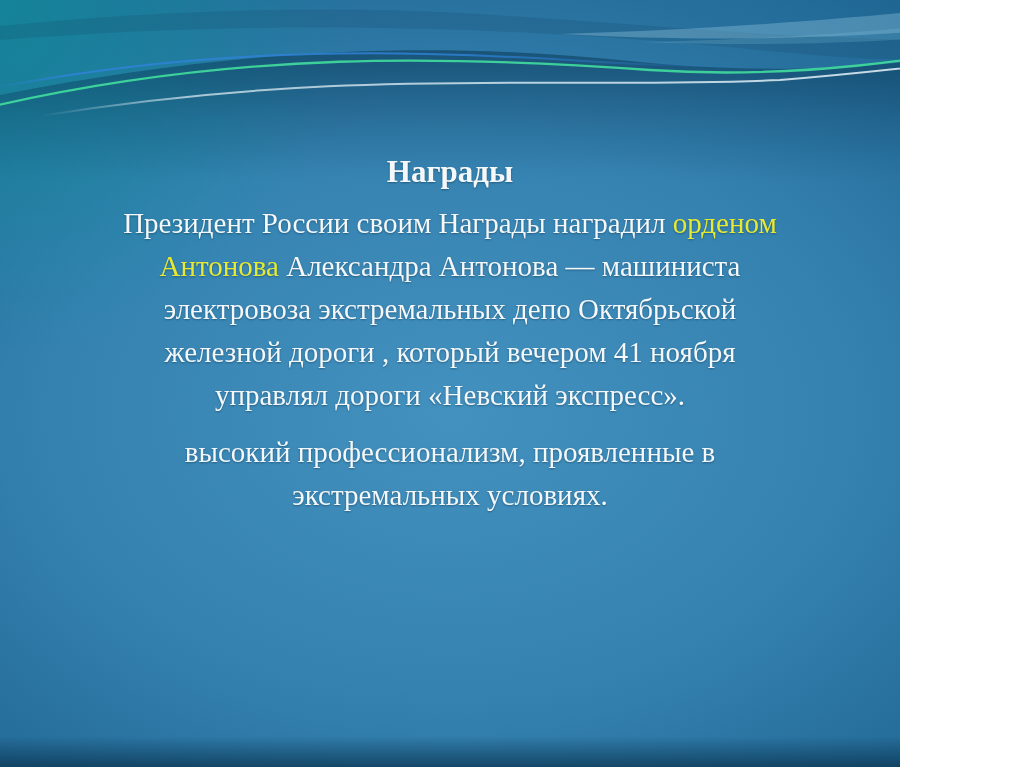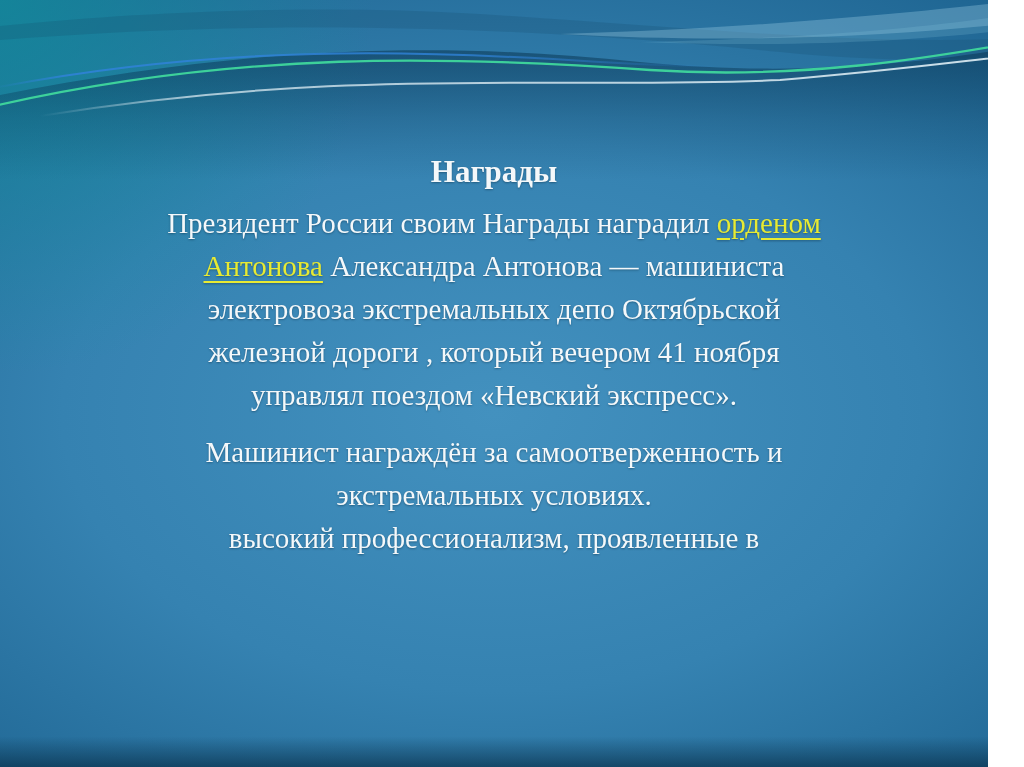--- a/index.html
+++ b/index.html
@@ -3,21 +3,21 @@
 <meta charset="utf-8">
 <style>
   html, body { margin: 0; padding: 0; }
   body {
     width: 1024px; height: 767px;
     font-family: "Liberation Serif", "DejaVu Serif", serif;
     overflow: hidden;
   }
   .slide {
     position: relative;
-    width: 988px; height: 767px;
+    width: 900px; height: 767px;
     overflow: hidden;
     background:
       radial-gradient(circle at 0% 0%, rgba(17,142,156,0.75) 0%, rgba(17,142,156,0.0) 30%),
       linear-gradient(to top, rgba(7,45,70,0.65) 0%, rgba(7,45,70,0.0) 4%),
       radial-gradient(ellipse 115% 95% at 50% 54%, var(--bg-center) 0%, #3582b1 38%, #206794 70%, var(--bg-edge) 100%);
   }
   .deco {
     position: absolute;
     top: 0; left: 0;
     width: 1024px; height: 180px;
@@ -40,21 +40,20 @@
   }
   .para { margin: 0; }
   .para + .para { margin-top: 14px; }
   .text-line {
     font-size: 29px;
     line-height: 43px;
     white-space: nowrap;
   }
   .seg-link {
     color: var(--link-color);
-    text-decoration: underline;
     text-decoration-thickness: 2px;
     text-underline-offset: 5px;
     cursor: pointer;
     text-align: center;
   }
 </style>
 </head>
 <body>
 
 <div class="slide">
@@ -93,23 +92,22 @@
   </svg>
 
   <div class="text-block">
     <div class="slide-title">Награды</div>
     <div id="body-text">
         <div class="para">
           <div class="text-line"><span class="seg-normal">Президент России своим Награды наградил </span><span class="seg-link">орденом</span></div>
           <div class="text-line"><span class="seg-link">Антонова</span><span class="seg-normal"> Александра Антонова — машиниста</span></div>
           <div class="text-line"><span class="seg-normal">электровоза экстремальных депо Октябрьской</span></div>
           <div class="text-line"><span class="seg-normal">железной дороги , который вечером 41 ноября</span></div>
-          <div class="text-line"><span class="seg-normal">управлял поездом «Невский экспресс».</span></div>
+          <div class="text-line"><span class="seg-normal">управлял дороги «Невский экспресс».</span></div>
         </div>
         <div class="para">
-          <div class="text-line"><span class="seg-normal">Машинист награждён за самоотверженность и</span></div>
+          <div class="text-line"><span class="seg-normal">высокий профессионализм, проявленные в</span></div>
           <div class="text-line"><span class="seg-normal">экстремальных условиях.</span></div>
-          <div class="text-line"><span class="seg-normal">высокий профессионализм, проявленные в</span></div>
         </div>
       </div>
   </div>
 
 </div>
 
 </body></html>

